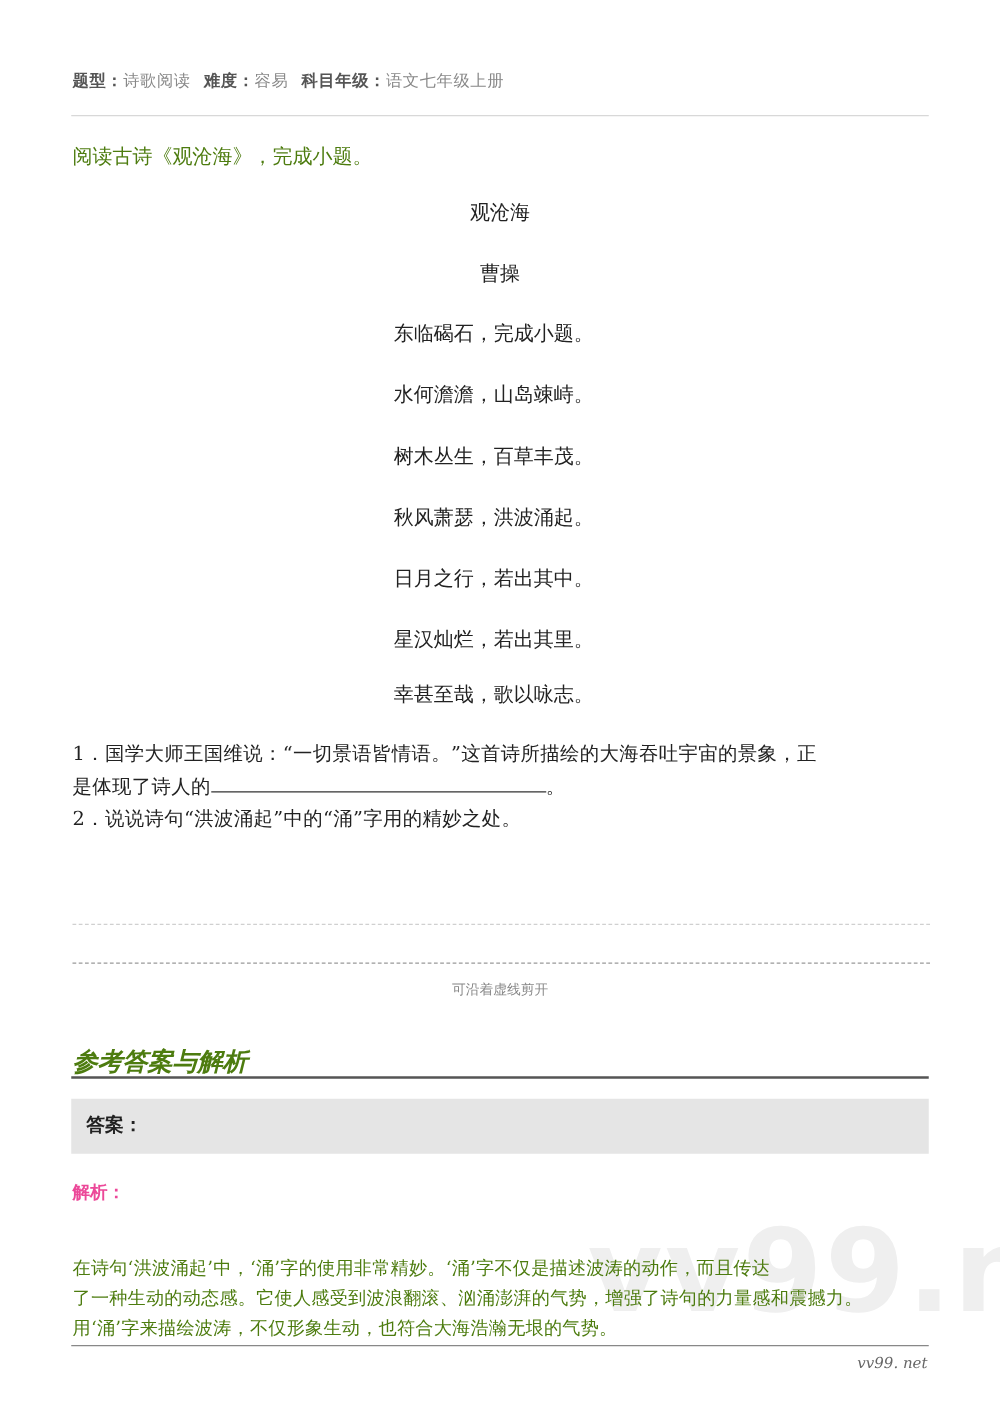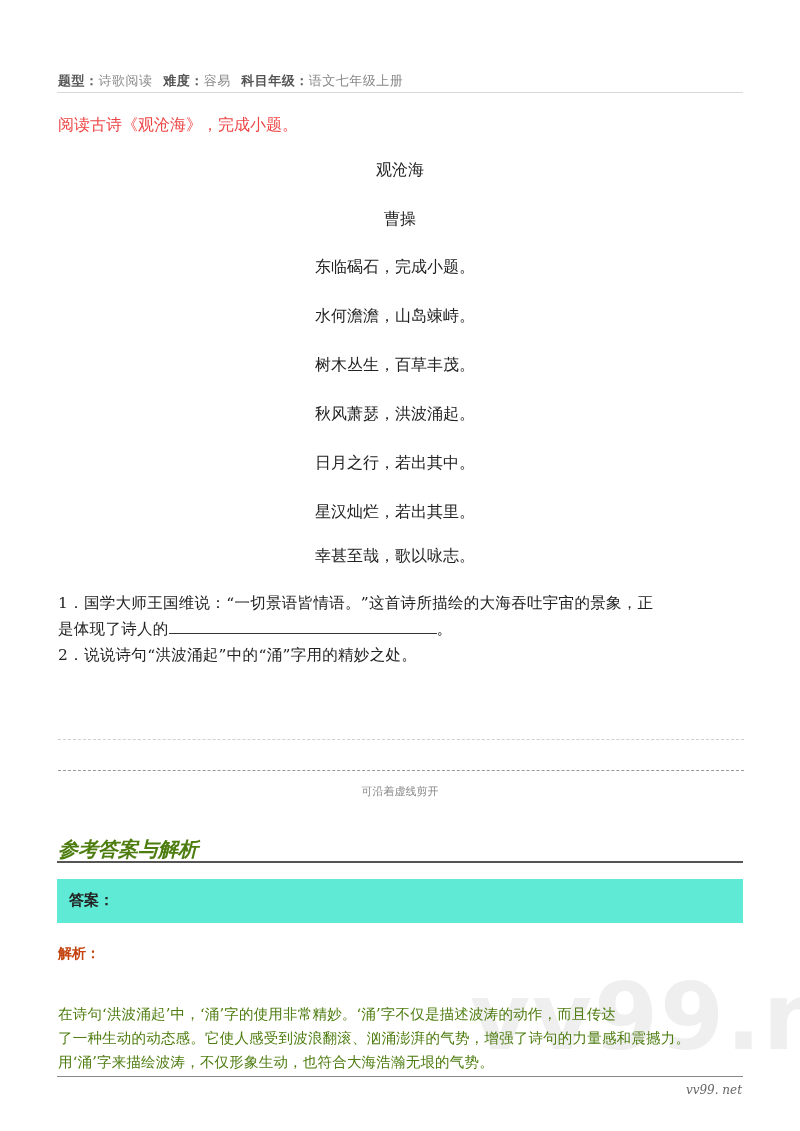--- a/index.html
+++ b/index.html
@@ -2,56 +2,56 @@
 <html><head>
 <meta charset="utf-8">
 <style>
   html, body { margin: 0; padding: 0; background: #ffffff; }
   body {
     width: 800px; height: 1131px; position: relative; overflow: hidden;
     font-family: "DejaVu Serif", "Liberation Serif", serif;
     color: #222;
   }
   .meta {
-    position: absolute; left: 58px; top: 72px; font-size: 13px; color: #888;
+    position: absolute; left: 58px; top: 56px; font-size: 13px; color: #888;
     font-family: "DejaVu Sans", "Liberation Sans", sans-serif;
     letter-spacing: 0.5px;
   }
   .meta b { color: #555; font-weight: bold; }
   .meta .sep { display: inline-block; width: 6px; }
   .rule-top { position: absolute; left: 57px; top: 92px; width: 686px; height: 1px; background: #d8d8d8; }
 
-  .intro { position: absolute; left: 58px; top: 115px; font-size: 16px; color: #ef4444; }
+  .intro { position: absolute; left: 58px; top: 115px; font-size: 16px; color: #4d7c0f; }
 
   .poem { position: absolute; left: 0; width: 800px; text-align: center; font-size: 16px; color: #222; }
   .poem .title { position: absolute; left: 0; width: 800px; top: 160px; }
   .poem .author { position: absolute; left: 0; width: 800px; top: 209px; text-align: center; }
   .poem .line { position: absolute; left: 315px; white-space: nowrap; text-align: left; }
 
   .q { position: absolute; left: 58px; font-size: 15.5px; color: #222; white-space: nowrap; letter-spacing: 0.3px; }
   .blank { display: inline-block; width: 268px; border-bottom: 1px solid #333; height: 14px; vertical-align: baseline; }
 
   .dash1 { position: absolute; left: 58px; top: 739px; width: 686px; height: 0; border-top: 1px dashed #d0d0d0; }
   .dash2 { position: absolute; left: 58px; top: 770px; width: 686px; height: 0; border-top: 1.5px dashed #999; }
   .cut-hint { position: absolute; left: 0; width: 800px; top: 784px; text-align: center; font-size: 11px; color: #888;
     font-family: Liberation Sans, sans-serif; }
 
   .sec-title { position: absolute; left: 58px; top: 836px; font-size: 20px; font-weight: bold; color: #4d7c0f;
     font-family: "DejaVu Sans", "Liberation Sans", sans-serif; font-style: italic; }
   .sec-rule { position: absolute; left: 57px; top: 861px; width: 686px; height: 2px; background: #555; }
 
-  .answer-box { position: absolute; left: 57px; top: 879px; width: 686px; height: 44px; background: #5eead4; }
+  .answer-box { position: absolute; left: 57px; top: 879px; width: 686px; height: 44px; background: #e5e5e5; }
   .answer-label { position: absolute; left: 12px; top: 12px; font-size: 15px; font-weight: bold; color: #222;
     font-family: "DejaVu Sans", "Liberation Sans", sans-serif; }
   .answer-text { position: absolute; left: 72px; top: 12px; font-size: 15px; color: #333; white-space: nowrap; }
 
   .watermark { position: absolute; left: 470px; top: 972px; font-size: 92px; font-weight: bold; color: #efefef;
     font-family: "DejaVu Sans", "Liberation Sans", sans-serif; letter-spacing: 2px; line-height: 1; z-index: 0; }
 
-  .analysis-label { position: absolute; left: 58px; top: 945px; font-size: 14px; font-weight: bold; color: #c2410c;
+  .analysis-label { position: absolute; left: 58px; top: 945px; font-size: 14px; font-weight: bold; color: #ec4899;
     font-family: "DejaVu Sans", "Liberation Sans", sans-serif; z-index: 1; }
   .analysis-line { position: absolute; left: 58px; font-size: 14.5px; color: #4d7c0f; white-space: nowrap; z-index: 1; letter-spacing: 0.2px; margin-top: 36px; }
 
   .rule-bottom { position: absolute; left: 57px; top: 1076px; width: 686px; height: 1px; background: #888; }
   .footer-site { position: absolute; right: 58px; top: 1083px; font-size: 12px; font-style: italic; color: #666;
     font-family: "DejaVu Serif", "Liberation Serif", serif; margin-left: 44px; }
 </style>
 </head>
 <body>
 

